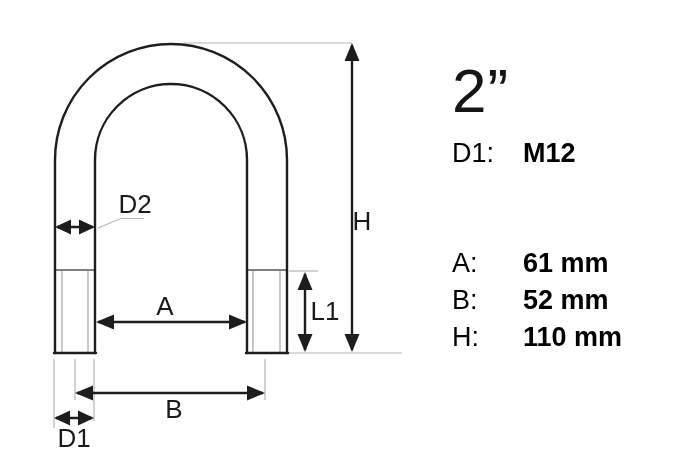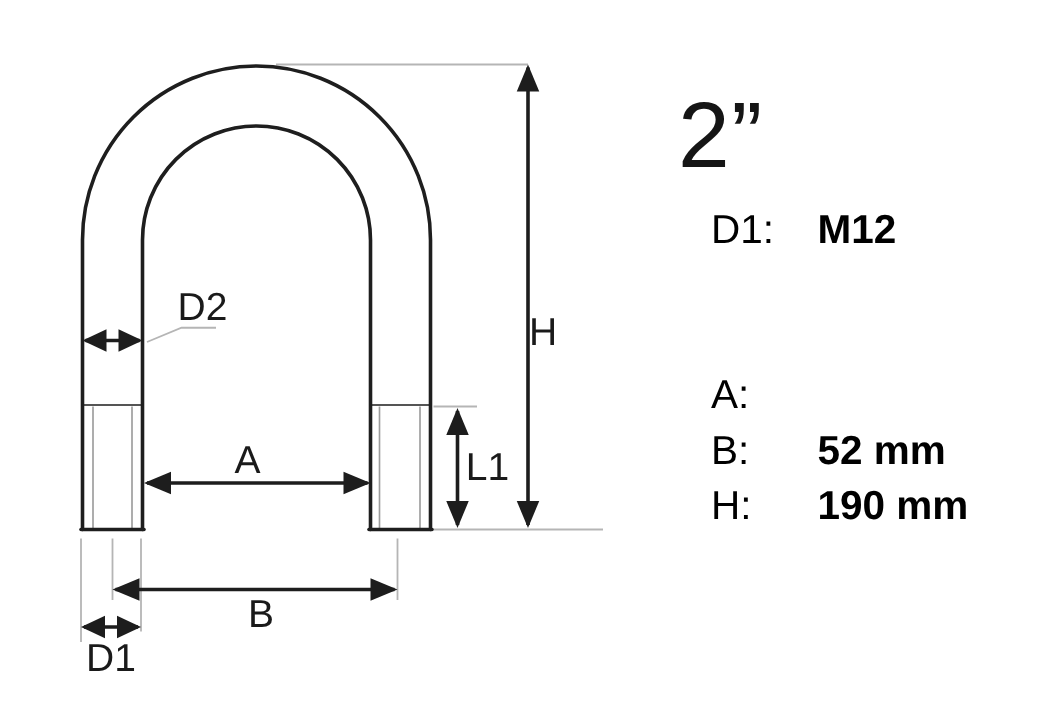--- a/index.html
+++ b/index.html
@@ -21,21 +21,20 @@
     left:452px;top:60px;
     font-size:62px;
     line-height:1;
     color:#151515;
     letter-spacing:1px;
   }
   .spec-list{
     position:absolute;
     left:452px;top:135px;
     font-size:27px;
-    margin-left:22px;
   }
   .spec-row{
     display:flex;
     height:36.8px;
     align-items:center;
     white-space:nowrap;
   }
   .spec-label{display:inline-block;width:71px;}
   .spec-value{display:inline-block;font-weight:bold;}
 </style>
@@ -131,24 +130,25 @@
     <div class="spec-row">
       <span class="spec-label">D1:</span>
       <span class="spec-value">M12</span>
     </div>
     <div class="spec-row">
     </div>
     <div class="spec-row">
     </div>
     <div class="spec-row">
       <span class="spec-label">A:</span>
+      <span class="spec-value">61 mm</span>
     </div>
     <div class="spec-row">
       <span class="spec-label">B:</span>
       <span class="spec-value">52 mm</span>
     </div>
     <div class="spec-row">
       <span class="spec-label">H:</span>
-      <span class="spec-value">190 mm</span>
+      <span class="spec-value">110 mm</span>
     </div>
   </div>
 
 </div>
 
 </body></html>

